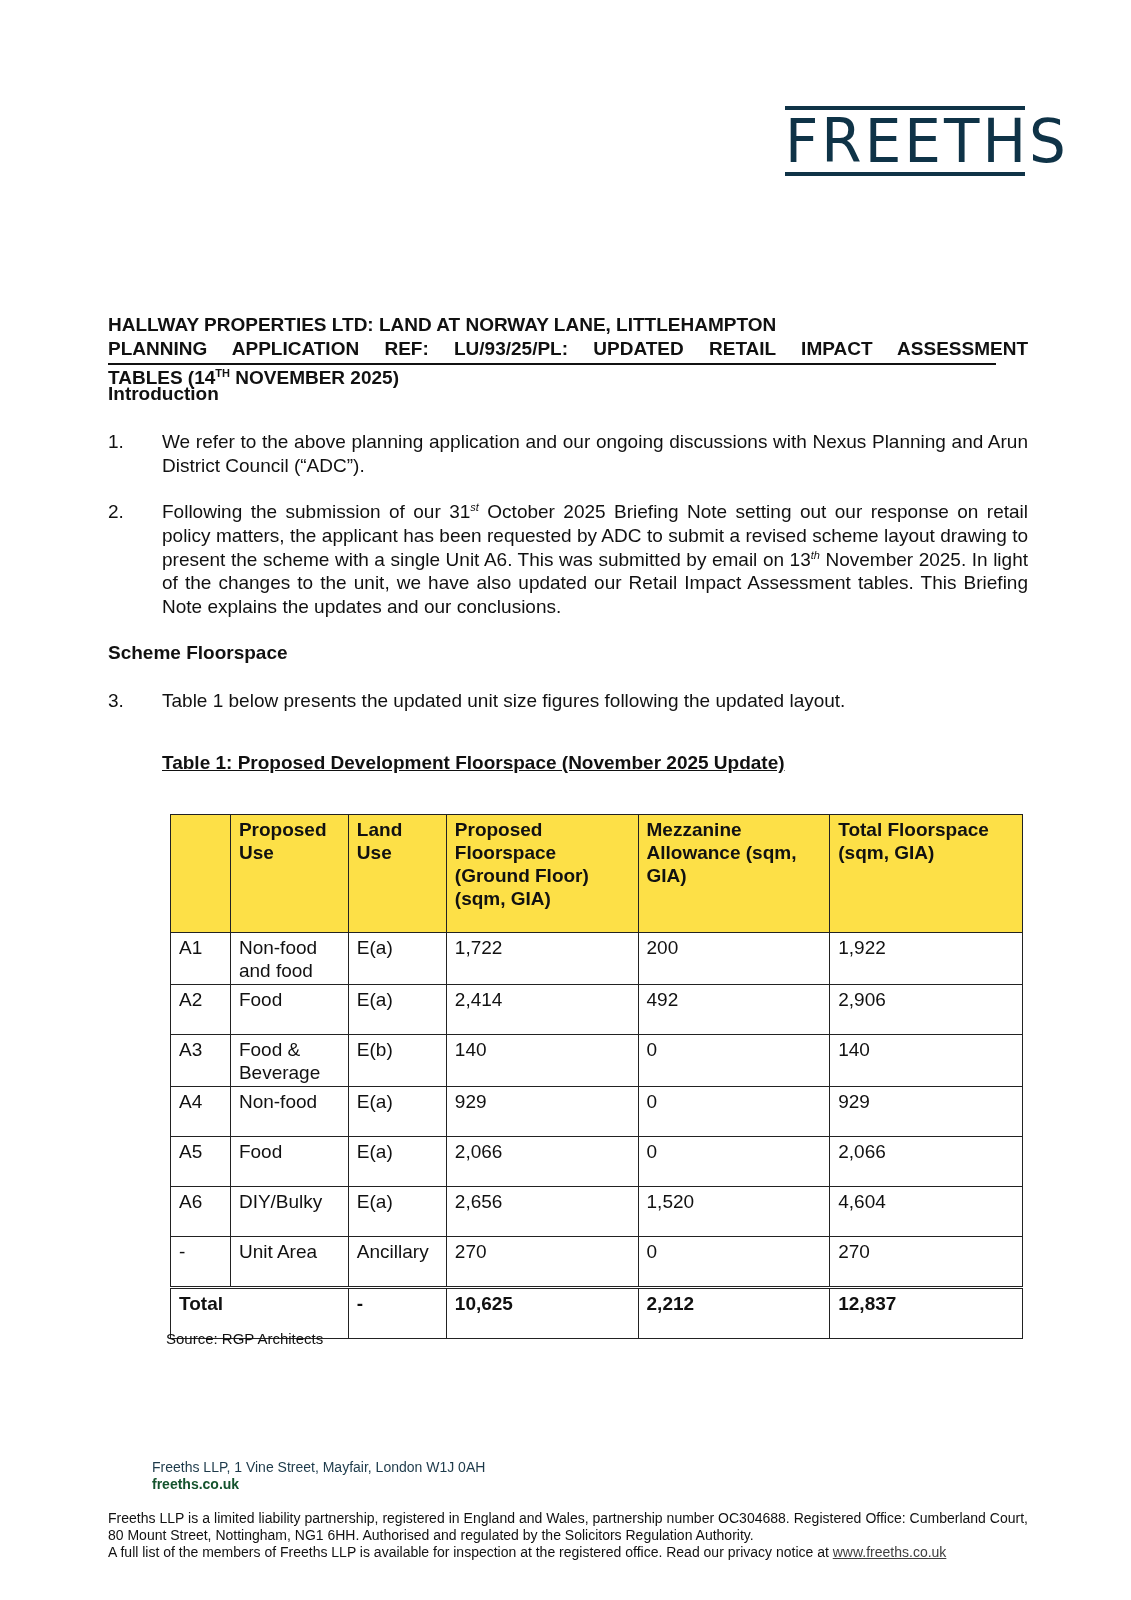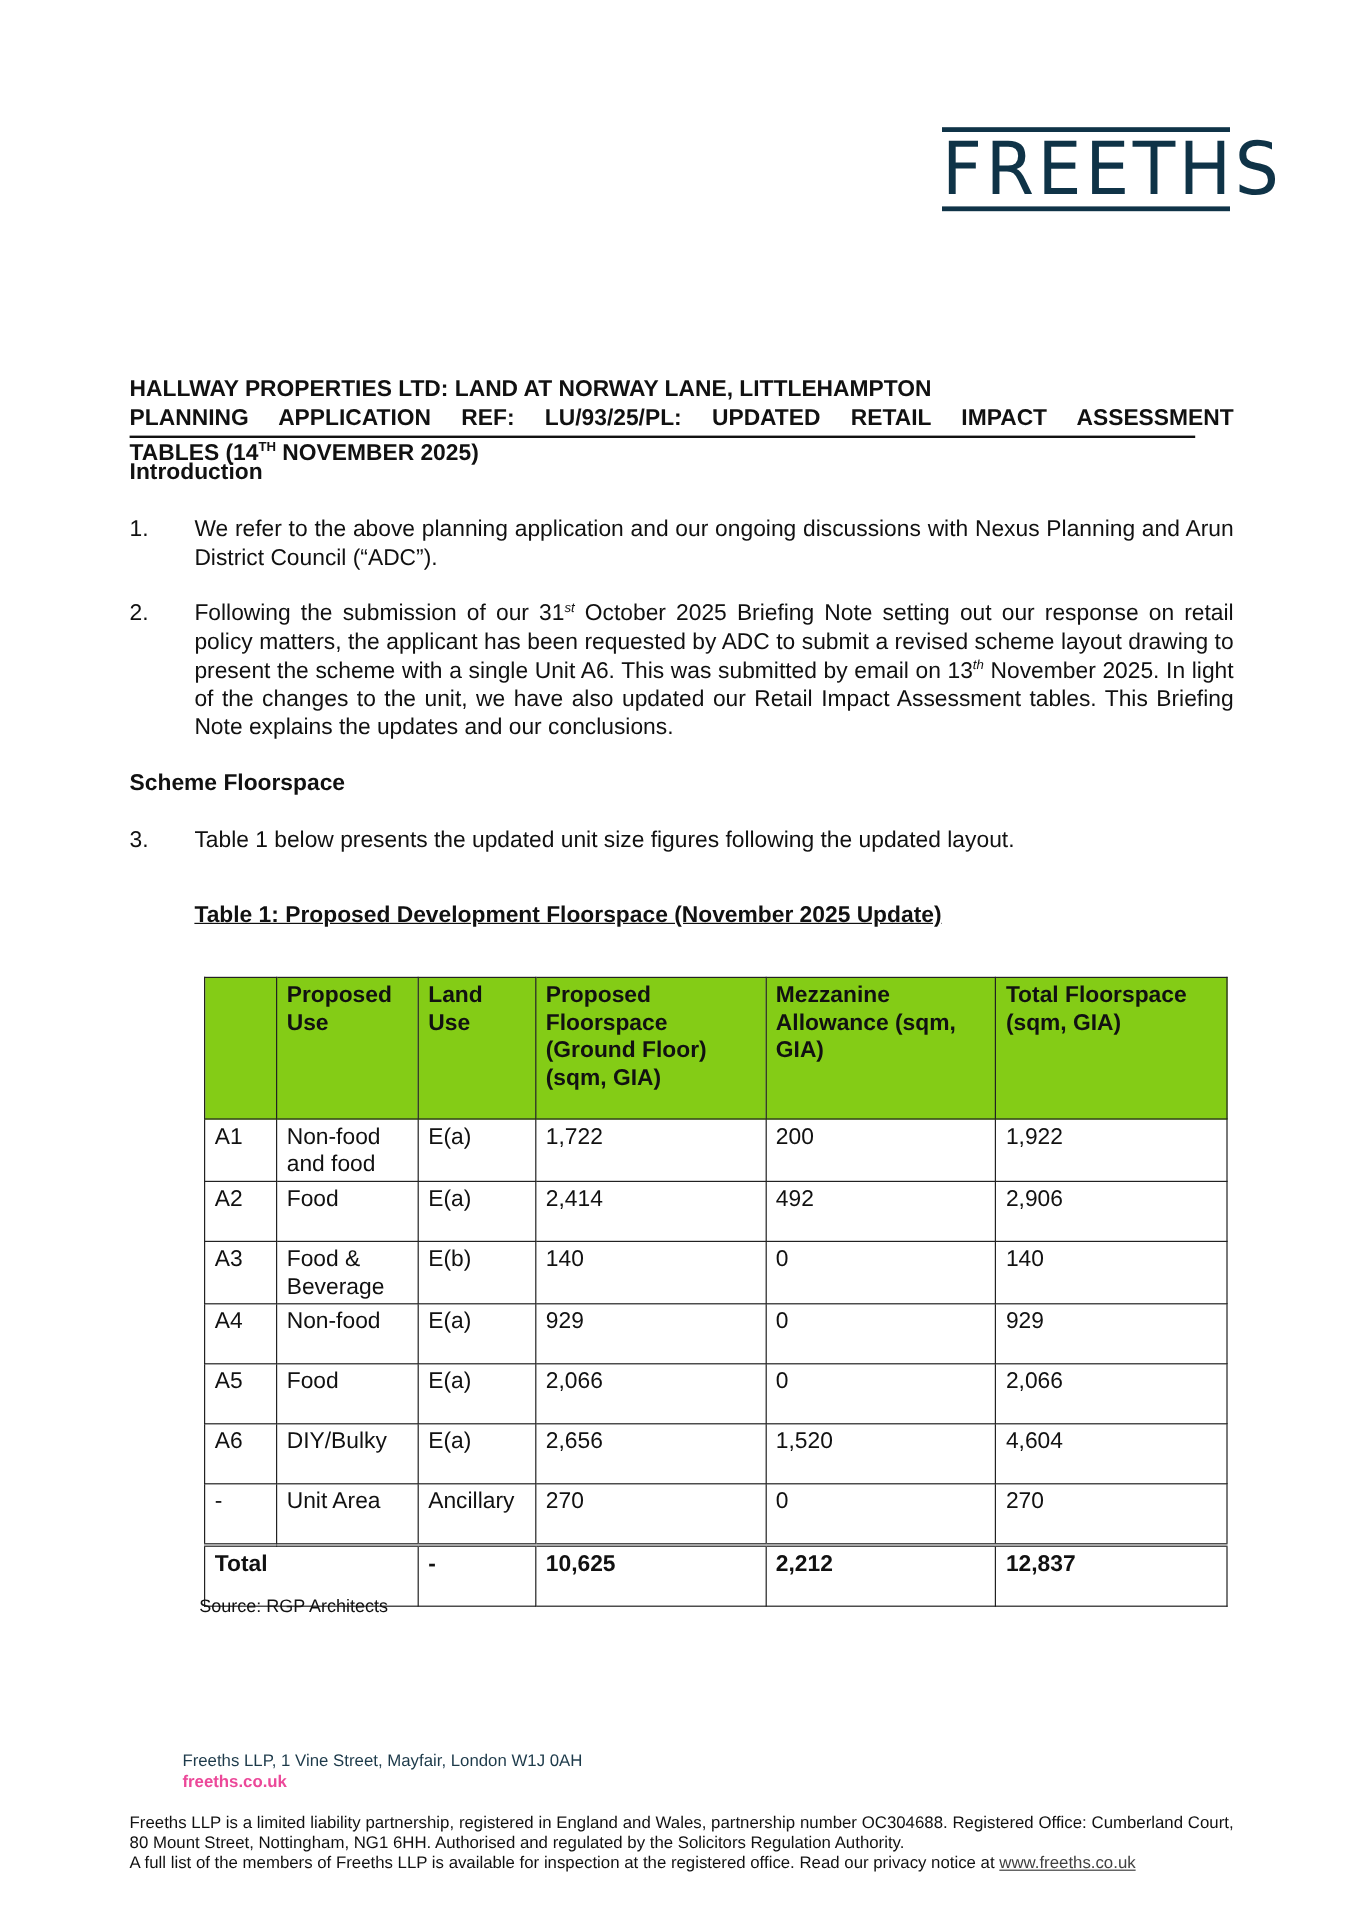--- a/index.html
+++ b/index.html
@@ -20,26 +20,26 @@
   .para { position: absolute; left: 108px; width: 920px; font-size: 19px; line-height: 23.8px; }
   .para .num { position: absolute; left: 0; top: 0; }
   .para .txt { margin-left: 54px; text-align: justify; }
   .para sup { font-size: 11px; line-height: 0; font-style: italic; }
   .caption { position: absolute; left: 162px; top: 752px; font-weight: bold; font-size: 19px;
              text-decoration: underline; text-align: right; }
   table.t { position: absolute; left: 170px; top: 814px; width: 853px; border-collapse: collapse;
             font-size: 19px; line-height: 23px; }
   table.t td, table.t th { border: 1px solid #222; vertical-align: top; padding: 3px 8px 2px 8px;
             text-align: left; }
-  table.t thead th { background: #84cc16; font-weight: bold; height: 112px; }
+  table.t thead th { background: #fde047; font-weight: bold; height: 112px; }
   table.t tbody td { height: 44px; }
   table.t tr.total td { font-weight: bold; border-top: 3px double #222; }
   .source { position: absolute; left: 166px; top: 1330px; font-size: 15px; }
   .footer1 { position: absolute; left: 108px; top: 1459px; font-size: 14px; color: #1d3a4a; line-height: 17px; margin-left: 44px; }
-  .footer1 b { color: #ec4899; }
+  .footer1 b { color: #14532d; }
   .legal { position: absolute; left: 108px; top: 1510px; width: 920px; font-size: 14px; line-height: 17px;
            text-align: justify; }
   .legal a { color: #404040; text-decoration: underline; }
 </style>
 </head>
 <body>
 
 <div class="logo">
   <div class="bar"></div>
   <div class="word">FREETHS</div>

